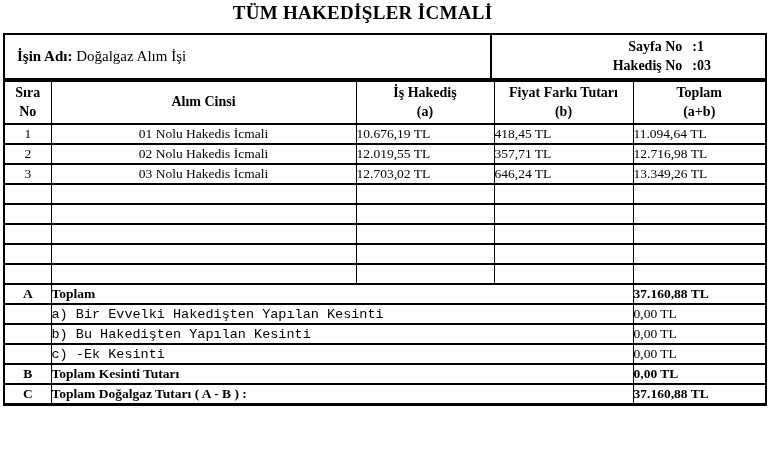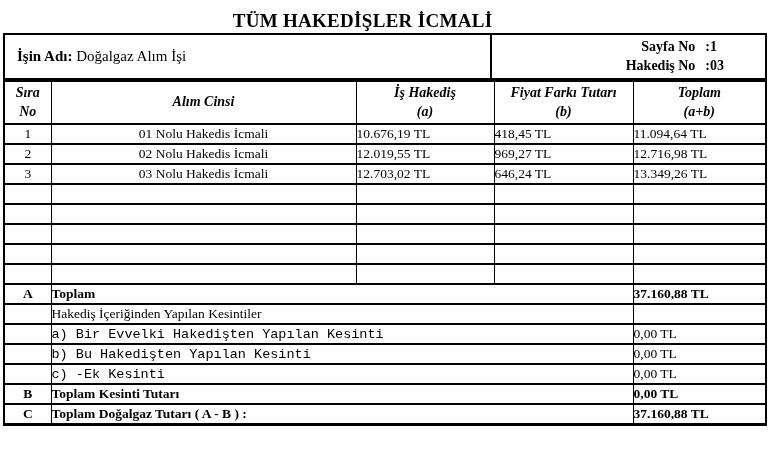--- a/index.html
+++ b/index.html
@@ -6,21 +6,21 @@
     margin: 0; padding: 0;
     background: #ffffff;
     width: 768px; height: 467px;
     font-family: "Liberation Serif", serif;
     color: #000000;
     -webkit-font-smoothing: antialiased;
   }
   .page { position: relative; width: 768px; height: 467px; overflow: hidden; }
 
   .doc-title {
-    position: absolute; top: 10px; left: 0; width: 725px;
+    position: absolute; top: 2px; left: 0; width: 725px;
     text-align: center;
     font-size: 19px; font-weight: bold;
     letter-spacing: 0.3px;
   }
 
   
   .info-table {
     position: absolute; left: 3px; top: 33px;
     width: 762px;
     border-collapse: collapse;
@@ -37,21 +37,21 @@
   }
   .info-left .lbl { font-weight: bold; }
   .info-right { text-align: right; padding-right: 14px; }
   .info-grid {
     display: inline-grid;
     grid-template-columns: auto auto;
     column-gap: 10px;
     font-size: 14px; font-weight: bold;
     line-height: 1.35;
     text-align: left;
-    margin-right: 27px;
+    margin-right: 40px;
   }
   .info-grid .g-lbl { text-align: right; }
 
   
   .main-table {
     position: absolute; left: 3px; top: 80px;
     width: 762px;
     border-collapse: collapse;
     table-layout: fixed;
     border: 2px solid #000;
@@ -61,21 +61,21 @@
     border-left: 1px solid #000;
     border-right: 1px solid #000;
     border-top: 2px solid #000;
     border-bottom: 2px solid #000;
     font-size: 13.5px;
     overflow: hidden;
     white-space: nowrap;
     vertical-align: middle;
     padding: 0;
   }
-  .main-table thead tr { height: 43px; font-style: italic; }
+  .main-table thead tr { height: 43px; }
   .main-table tbody tr { height: 20px; }
   .main-table th {
     font-size: 14px; font-weight: bold; text-align: center;
     line-height: 1.3;
   }
   .c-center { text-align: center; }
   .num { padding-right: 7px; }
   .label-left { text-align: left; padding-left: 7px; }
   .indent { text-align: left; padding-left: 46px; font-family: Liberation Mono, monospace; }
   .bold { font-weight: bold; }
@@ -144,21 +144,21 @@
         <td class="c-center">1</td>
         <td class="c-center">01 Nolu Hakedis İcmali</td>
         <td class="num">10.676,19 TL</td>
         <td class="num">418,45 TL</td>
         <td class="num">11.094,64 TL</td>
       </tr>
       <tr>
         <td class="c-center">2</td>
         <td class="c-center">02 Nolu Hakedis İcmali</td>
         <td class="num">12.019,55 TL</td>
-        <td class="num">969,27 TL</td>
+        <td class="num">357,71 TL</td>
         <td class="num">12.716,98 TL</td>
       </tr>
       <tr>
         <td class="c-center">3</td>
         <td class="c-center">03 Nolu Hakedis İcmali</td>
         <td class="num">12.703,02 TL</td>
         <td class="num">646,24 TL</td>
         <td class="num">13.349,26 TL</td>
       </tr>
 
@@ -197,25 +197,20 @@
           <td></td>
           <td></td>
         </tr>
 
       <tr>
         <td class="c-center bold">A</td>
         <td colspan="3" class="num bold">Toplam</td>
         <td class="num bold">37.160,88 TL</td>
       </tr>
 
-      <tr>
-        <td></td>
-        <td colspan="3" class="label-left">Hakediş İçeriğinden Yapılan Kesintiler</td>
-        <td></td>
-      </tr>
 
       <tr>
         <td></td>
         <td colspan="3" class="indent">a) Bir Evvelki Hakedişten Yapılan Kesinti</td>
         <td class="num">0,00 TL</td>
       </tr>
       <tr>
         <td></td>
         <td colspan="3" class="indent">b) Bu Hakedişten Yapılan Kesinti</td>
         <td class="num">0,00 TL</td>

